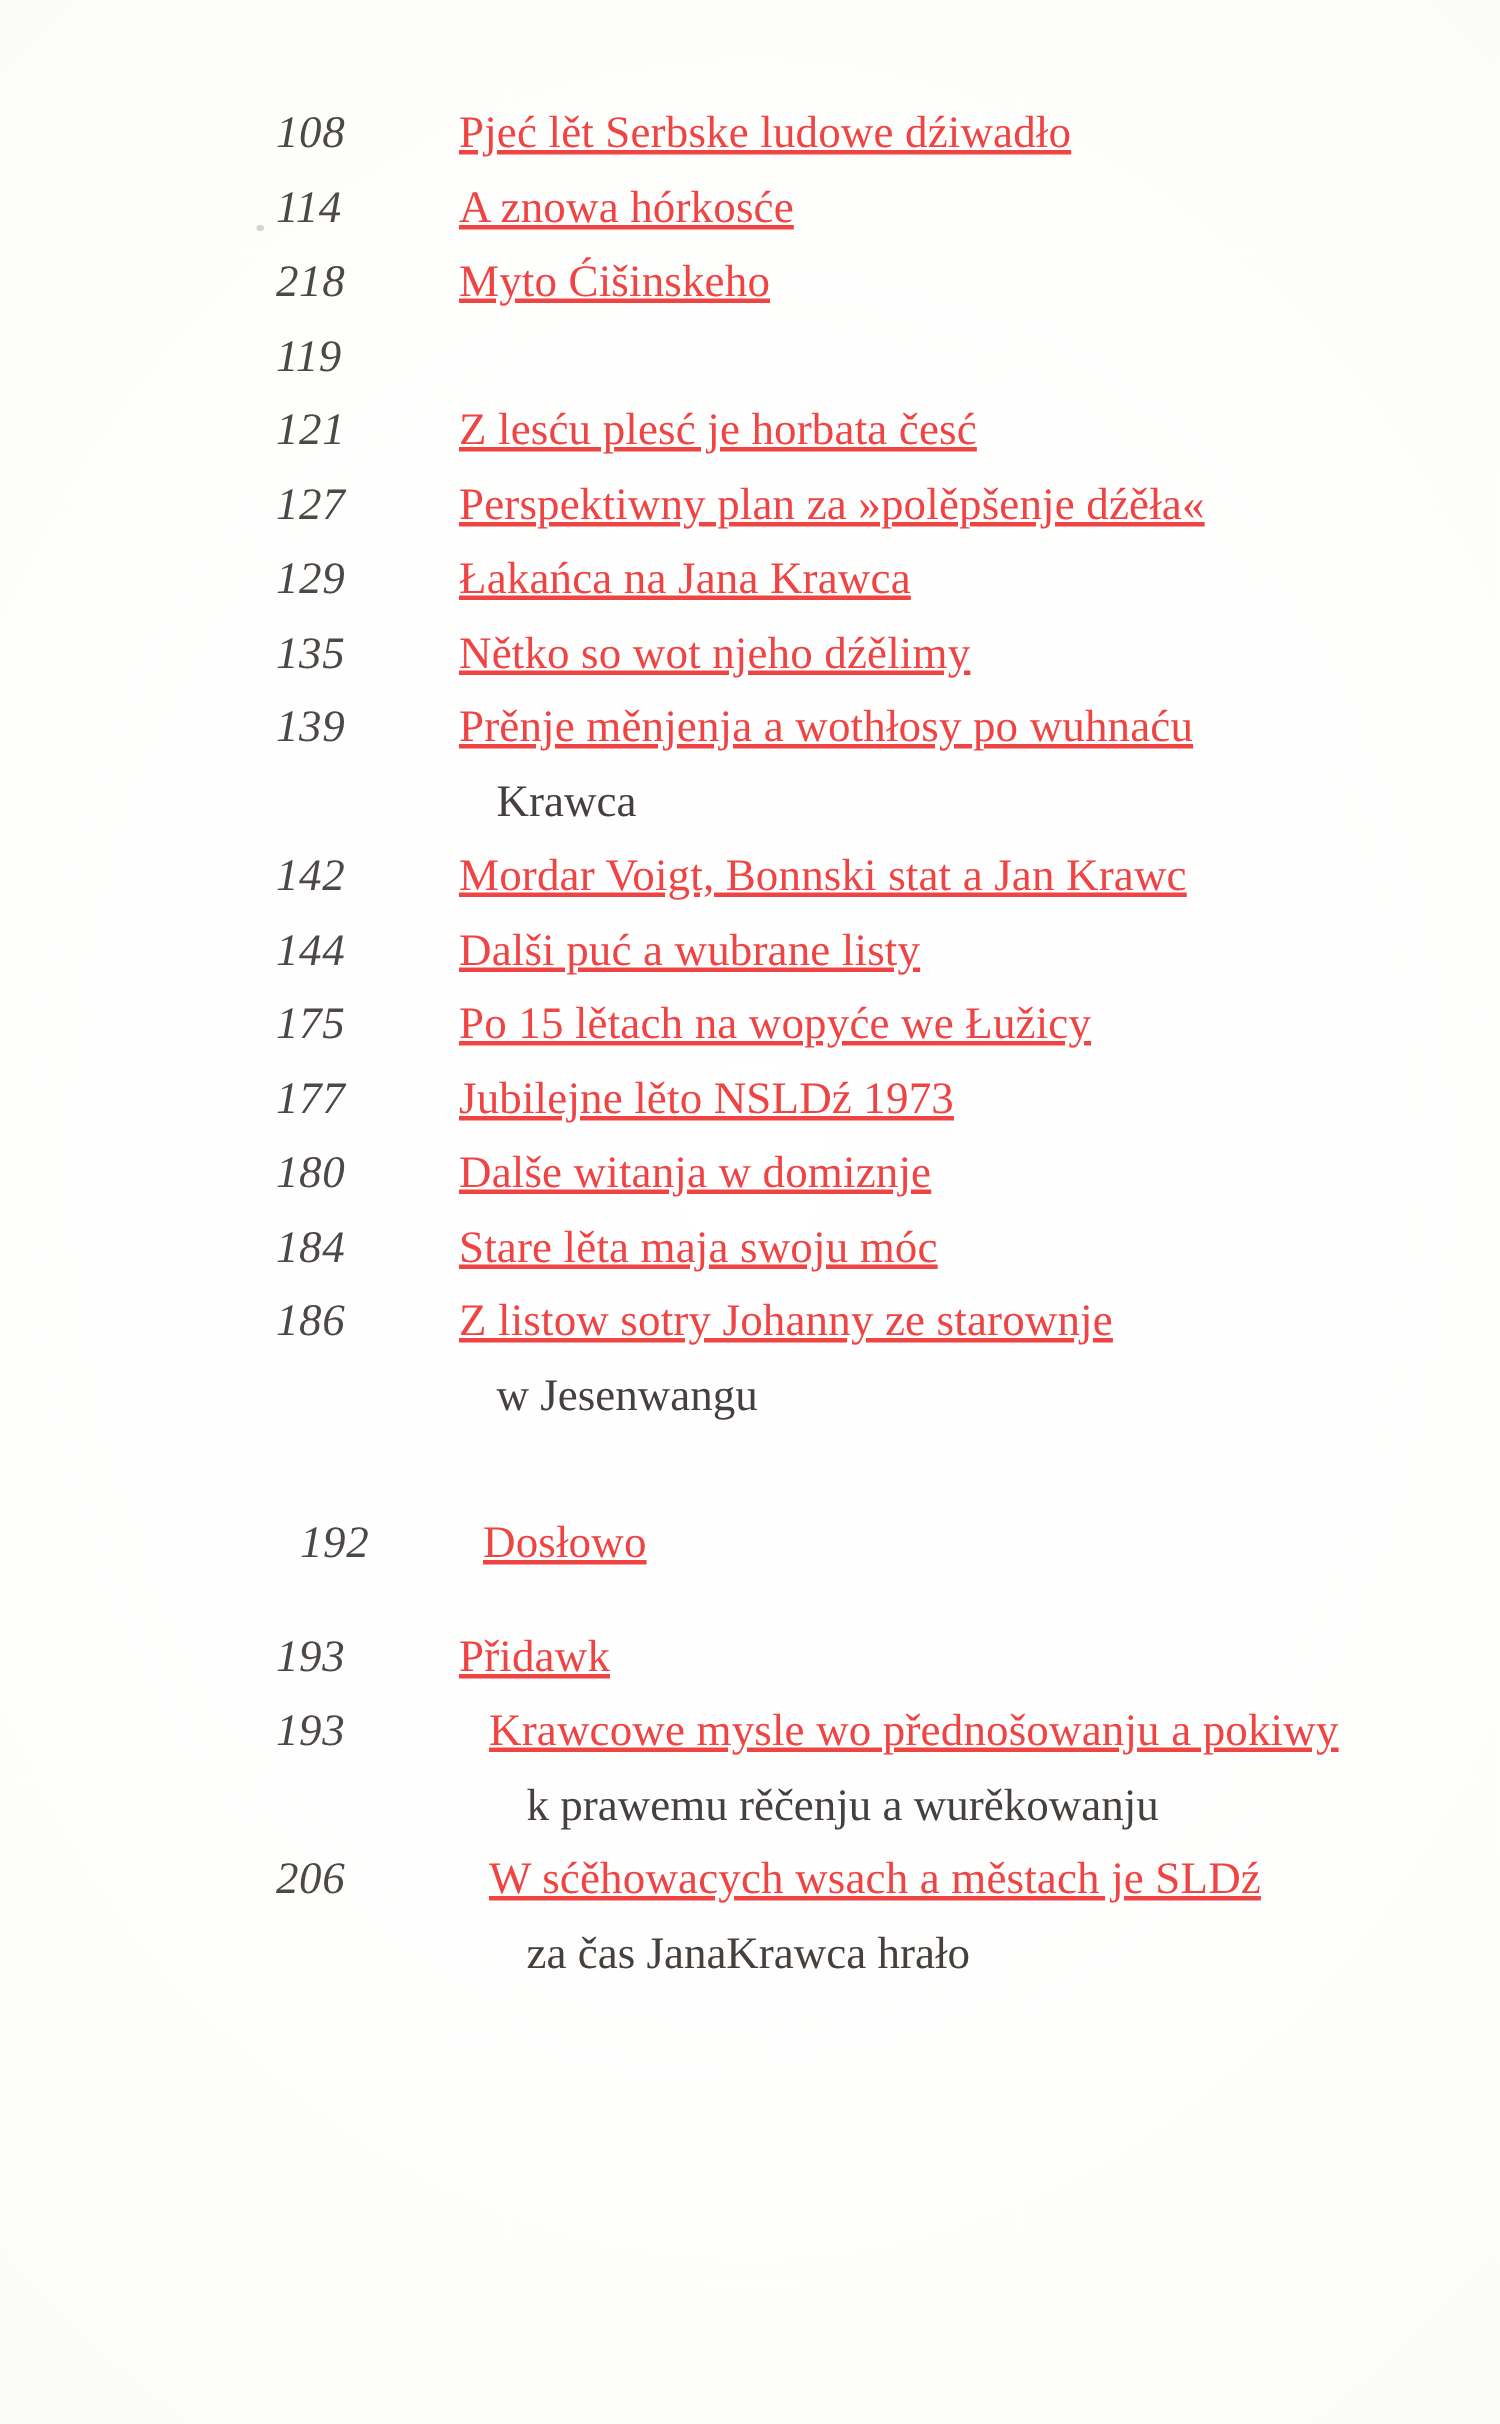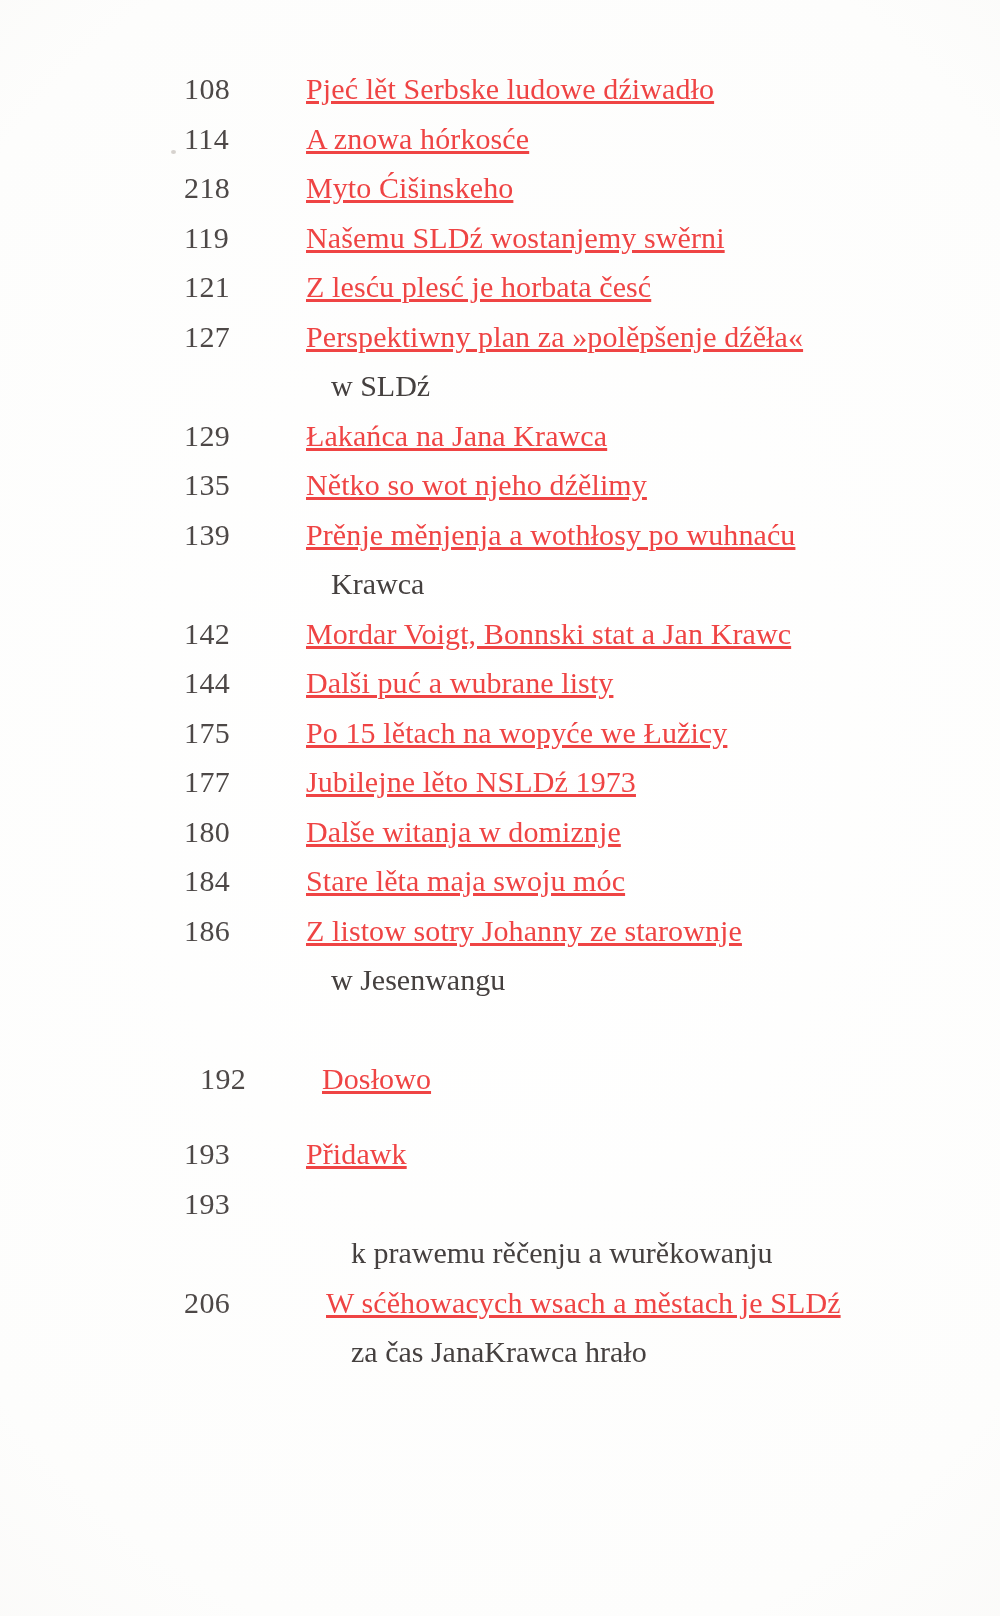--- a/index.html
+++ b/index.html
@@ -55,20 +55,21 @@
 
   .page-num {
     width: 122px;
     padding-left: 184px;
     box-sizing: content-box;
     font-size: 30px;
     letter-spacing: 0.4px;
     line-height: 1;
     white-space: nowrap;
     color: #4d4847;
+    font-style: italic;
   }
 
   .title {
     font-size: 30px;
     line-height: 1;
     letter-spacing: 0.1px;
     white-space: nowrap;
     color: #ef4444;
     text-decoration: underline;
   }
@@ -119,31 +120,29 @@
     <div class="entry">
       <span class="page-num">114</span>
       <span class="title">A znowa hórkosće</span>
     </div>
     <div class="entry">
       <span class="page-num">218</span>
       <span class="title">Myto Ćišinskeho</span>
     </div>
     <div class="entry">
       <span class="page-num">119</span>
-      <span class="title">Našemu SLDź wostanjemy swěrni</span>
     </div>
     <div class="entry">
       <span class="page-num">121</span>
       <span class="title">Z lesću plesć je horbata česć</span>
     </div>
     <div class="entry">
       <span class="page-num">127</span>
       <span class="title">Perspektiwny plan za »polěpšenje dźěła«</span>
     </div>
-    <div class="cont">w SLDź</div>
     <div class="entry">
       <span class="page-num">129</span>
       <span class="title">Łakańca na Jana Krawca</span>
     </div>
     <div class="entry">
       <span class="page-num">135</span>
       <span class="title">Nětko so wot njeho dźělimy</span>
     </div>
     <div class="entry">
       <span class="page-num">139</span>
@@ -182,20 +181,21 @@
     <div class="entry gap-before">
       <span class="page-num">192</span>
       <span class="title">Dosłowo</span>
     </div>
     <div class="entry gap-small-before">
       <span class="page-num">193</span>
       <span class="title">Přidawk</span>
     </div>
     <div class="entry sub">
       <span class="page-num">193</span>
+      <span class="title">Krawcowe mysle wo přednošowanju a pokiwy</span>
     </div>
     <div class="cont sub">k prawemu rěčenju a wurěkowanju</div>
     <div class="entry sub">
       <span class="page-num">206</span>
       <span class="title">W sćěhowacych wsach a městach je SLDź</span>
     </div>
     <div class="cont sub">za čas JanaKrawca hrało</div>
   </div>
 
 </body></html>

